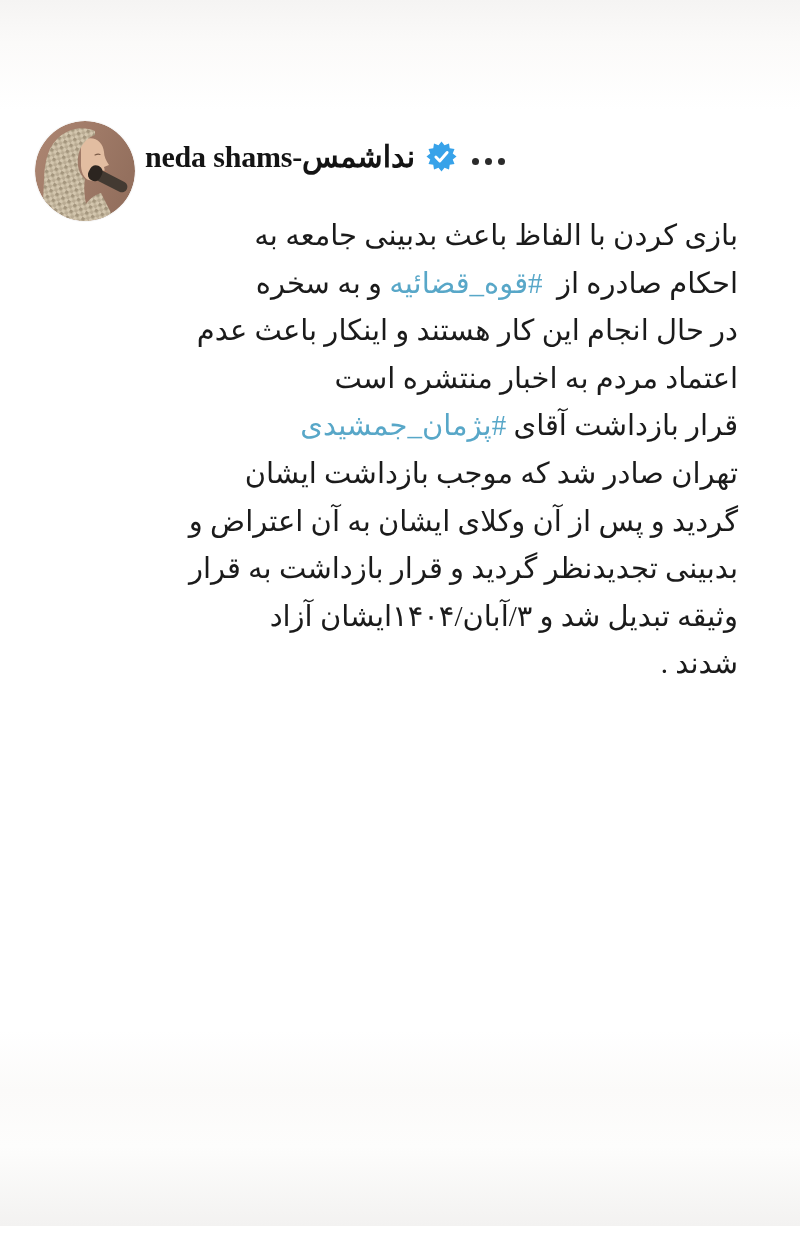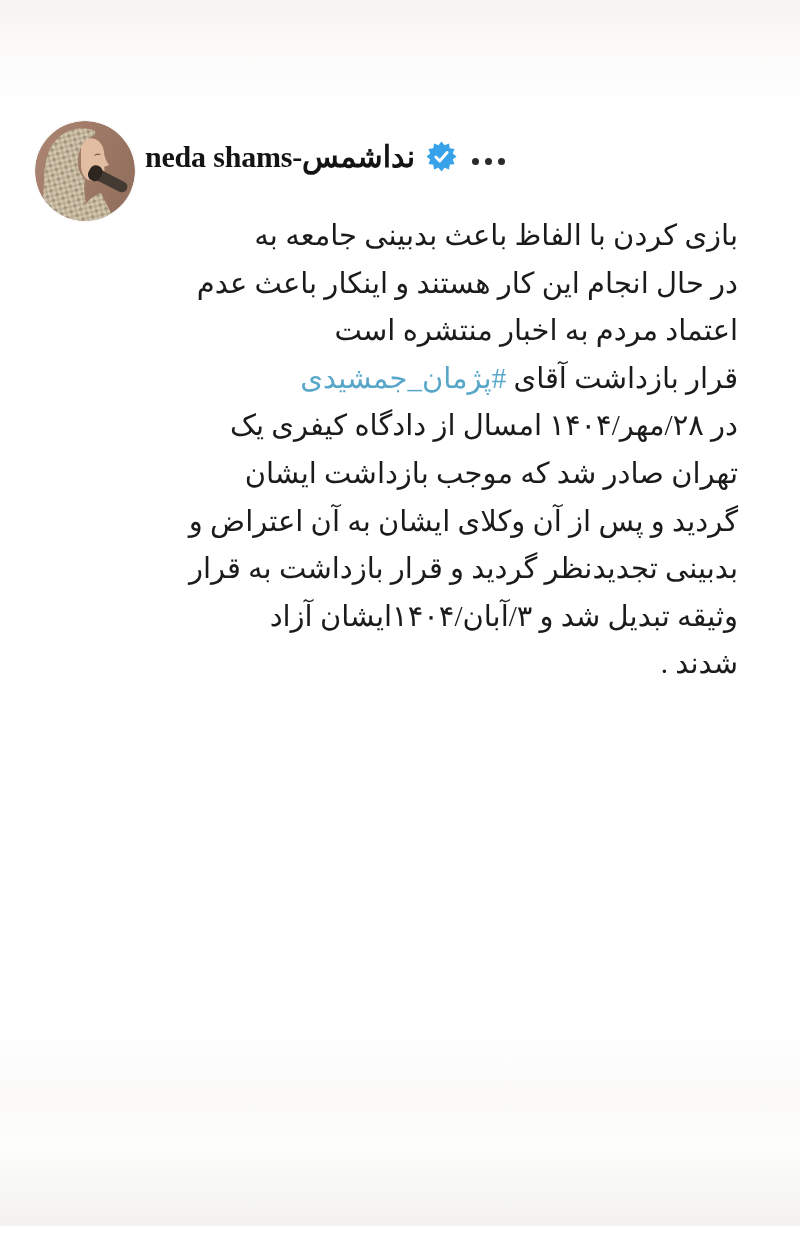--- a/index.html
+++ b/index.html
@@ -87,24 +87,24 @@
     </span>
     <span class="dots">
       <i></i>
       <i></i>
       <i></i>
     </span>
   </div>
 
   <div class="caption" id="caption" dir="rtl" style="color: rgb(27, 27, 27);">
       <div class="cap-line"><span>بازی کردن با الفاظ باعث بدبینی جامعه به</span></div>
+      <div class="cap-line"><span>احکام صادره از  </span><span class="seg-hash" style="color: rgb(88, 167, 200);">#قوه_قضائیه</span><span> و به سخره</span></div>
       <div class="cap-line"><span>در حال انجام این کار هستند و اینکار باعث عدم</span></div>
       <div class="cap-line"><span>اعتماد مردم به اخبار منتشره است</span></div>
       <div class="cap-line"><span>قرار بازداشت آقای </span><span class="seg-hash" style="color: rgb(88, 167, 200);">#پژمان_جمشیدی</span></div>
-      <div class="cap-line"><span>در ۲۸/مهر/۱۴۰۴ امسال از دادگاه کیفری یک</span></div>
       <div class="cap-line"><span>تهران صادر شد که موجب بازداشت ایشان</span></div>
       <div class="cap-line"><span>گردید و پس از آن وکلای ایشان به آن اعتراض و</span></div>
       <div class="cap-line"><span>بدبینی تجدیدنظر گردید و قرار بازداشت به قرار</span></div>
       <div class="cap-line"><span>وثیقه تبدیل شد و ۳/آبان/۱۴۰۴ایشان آزاد</span></div>
       <div class="cap-line"><span>شدند .</span></div>
     </div>
 
 </div>
 
 </body></html>

